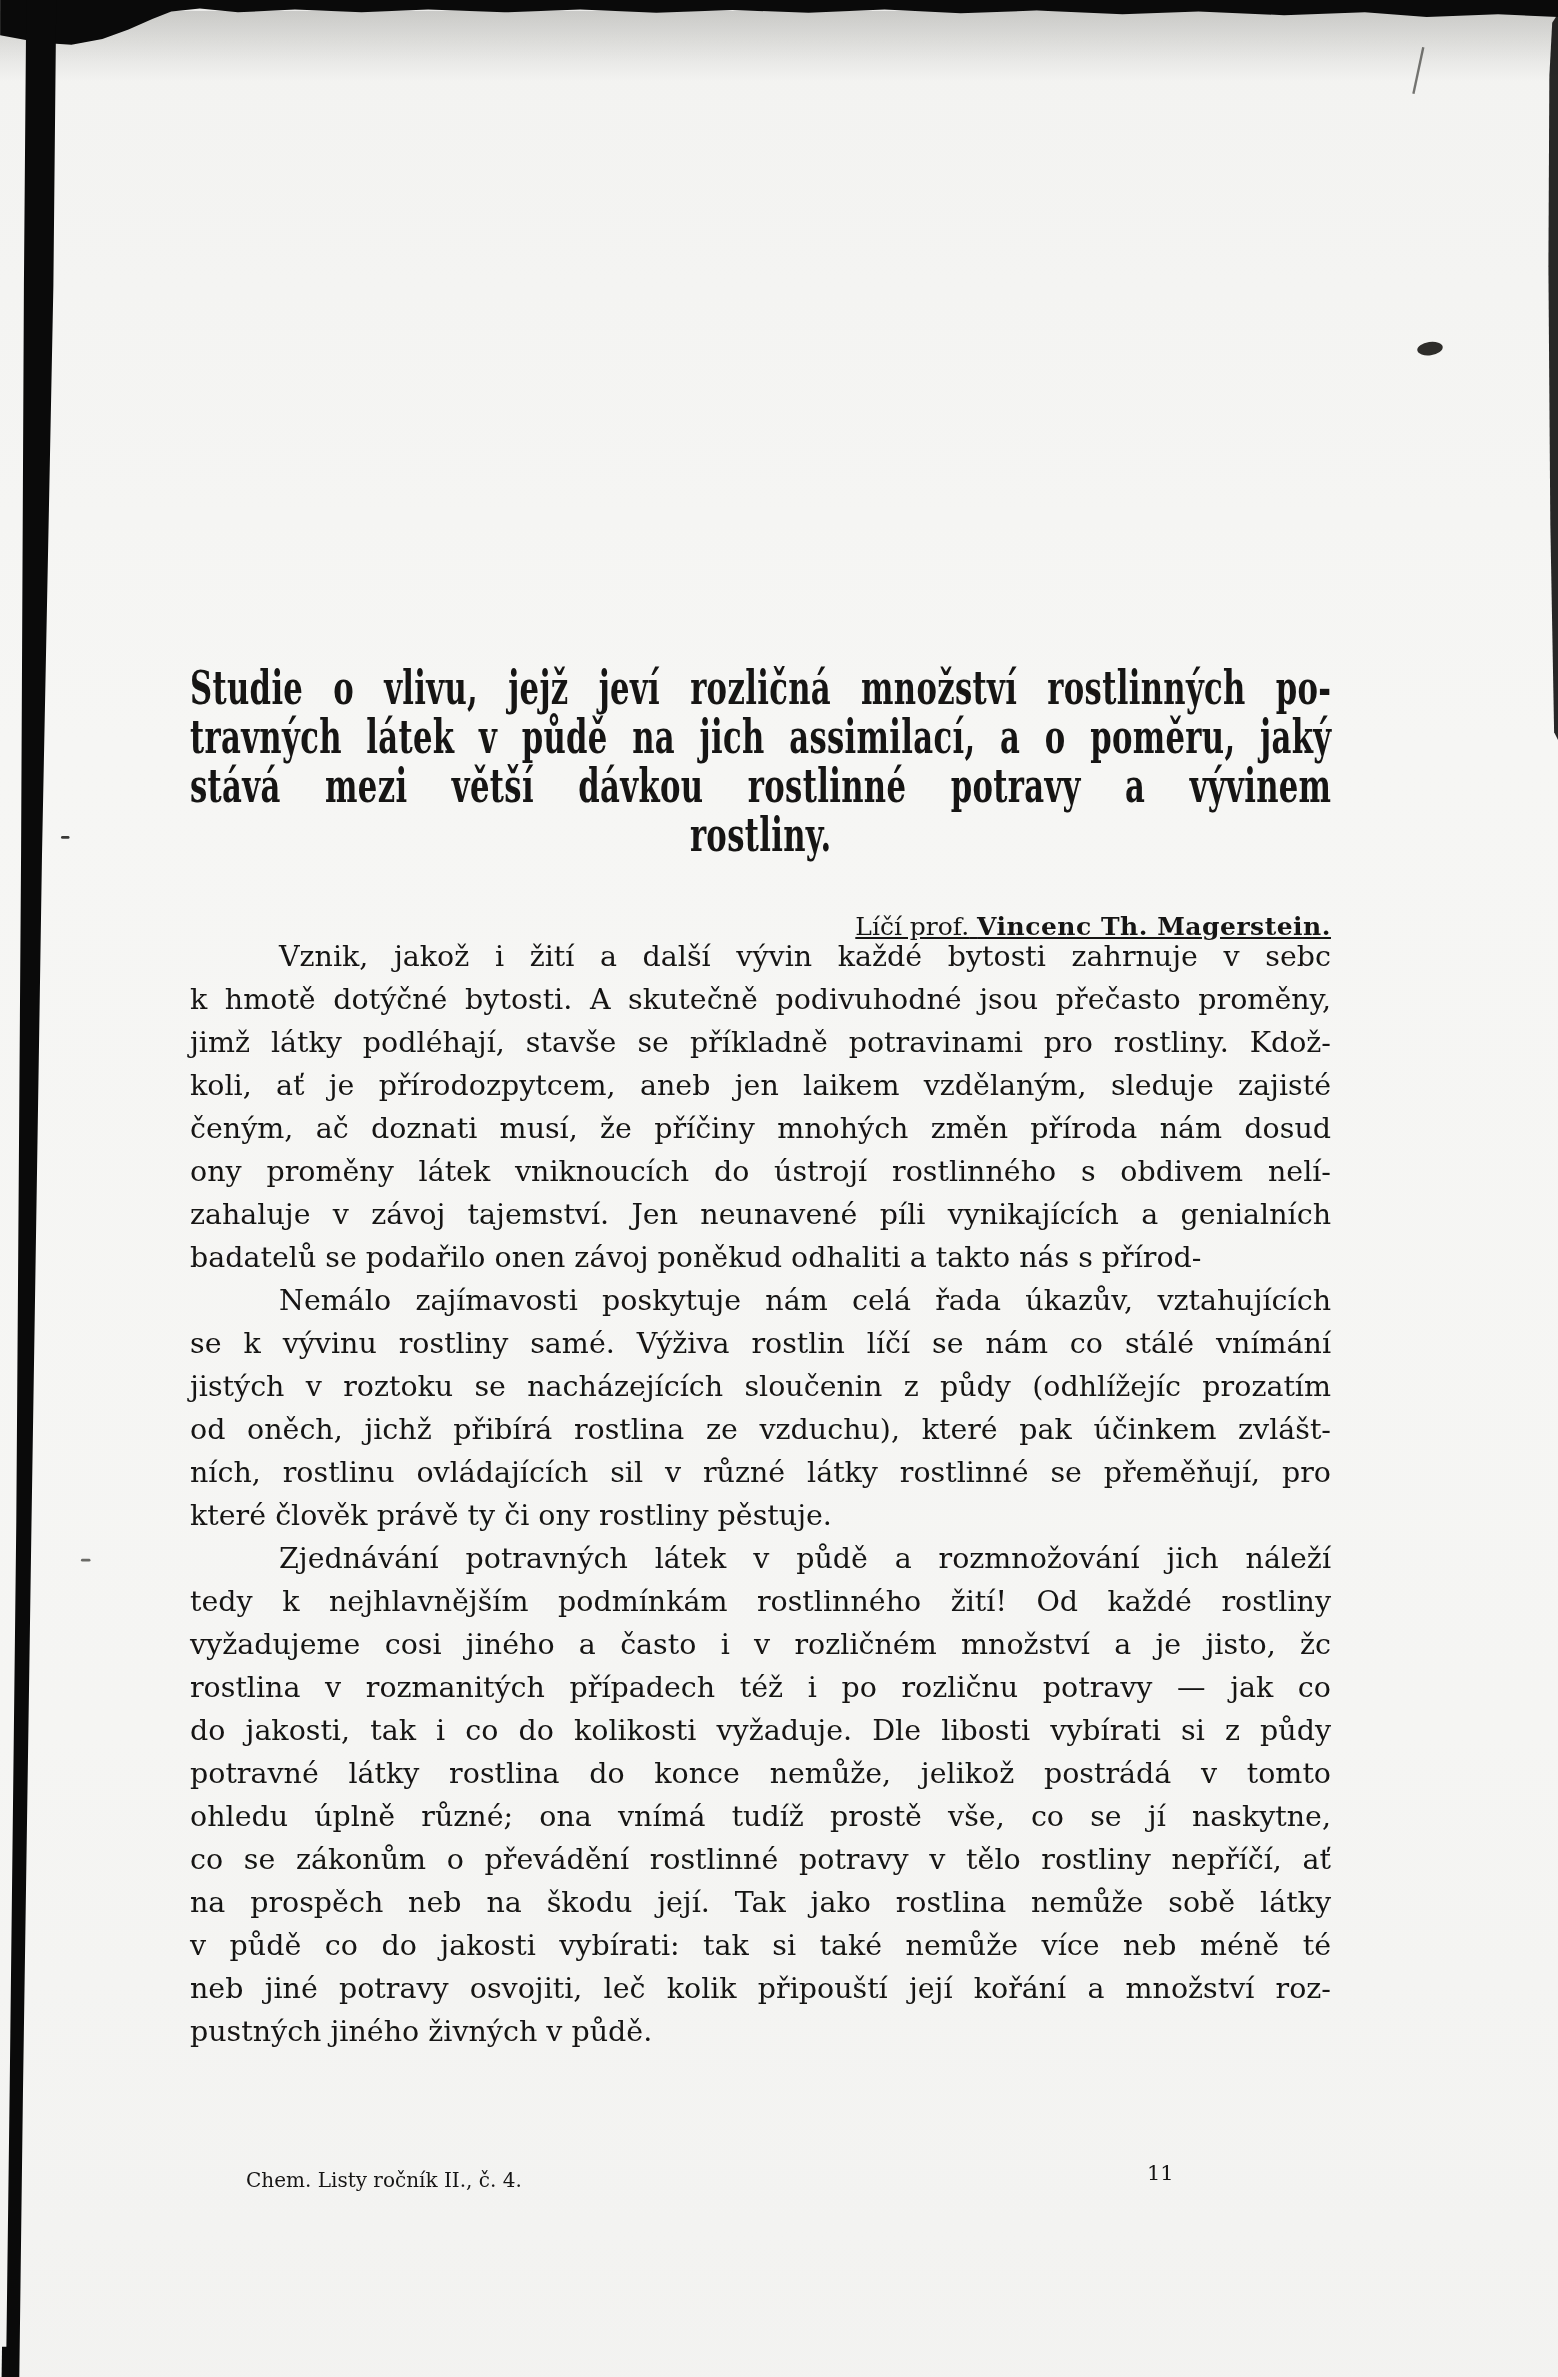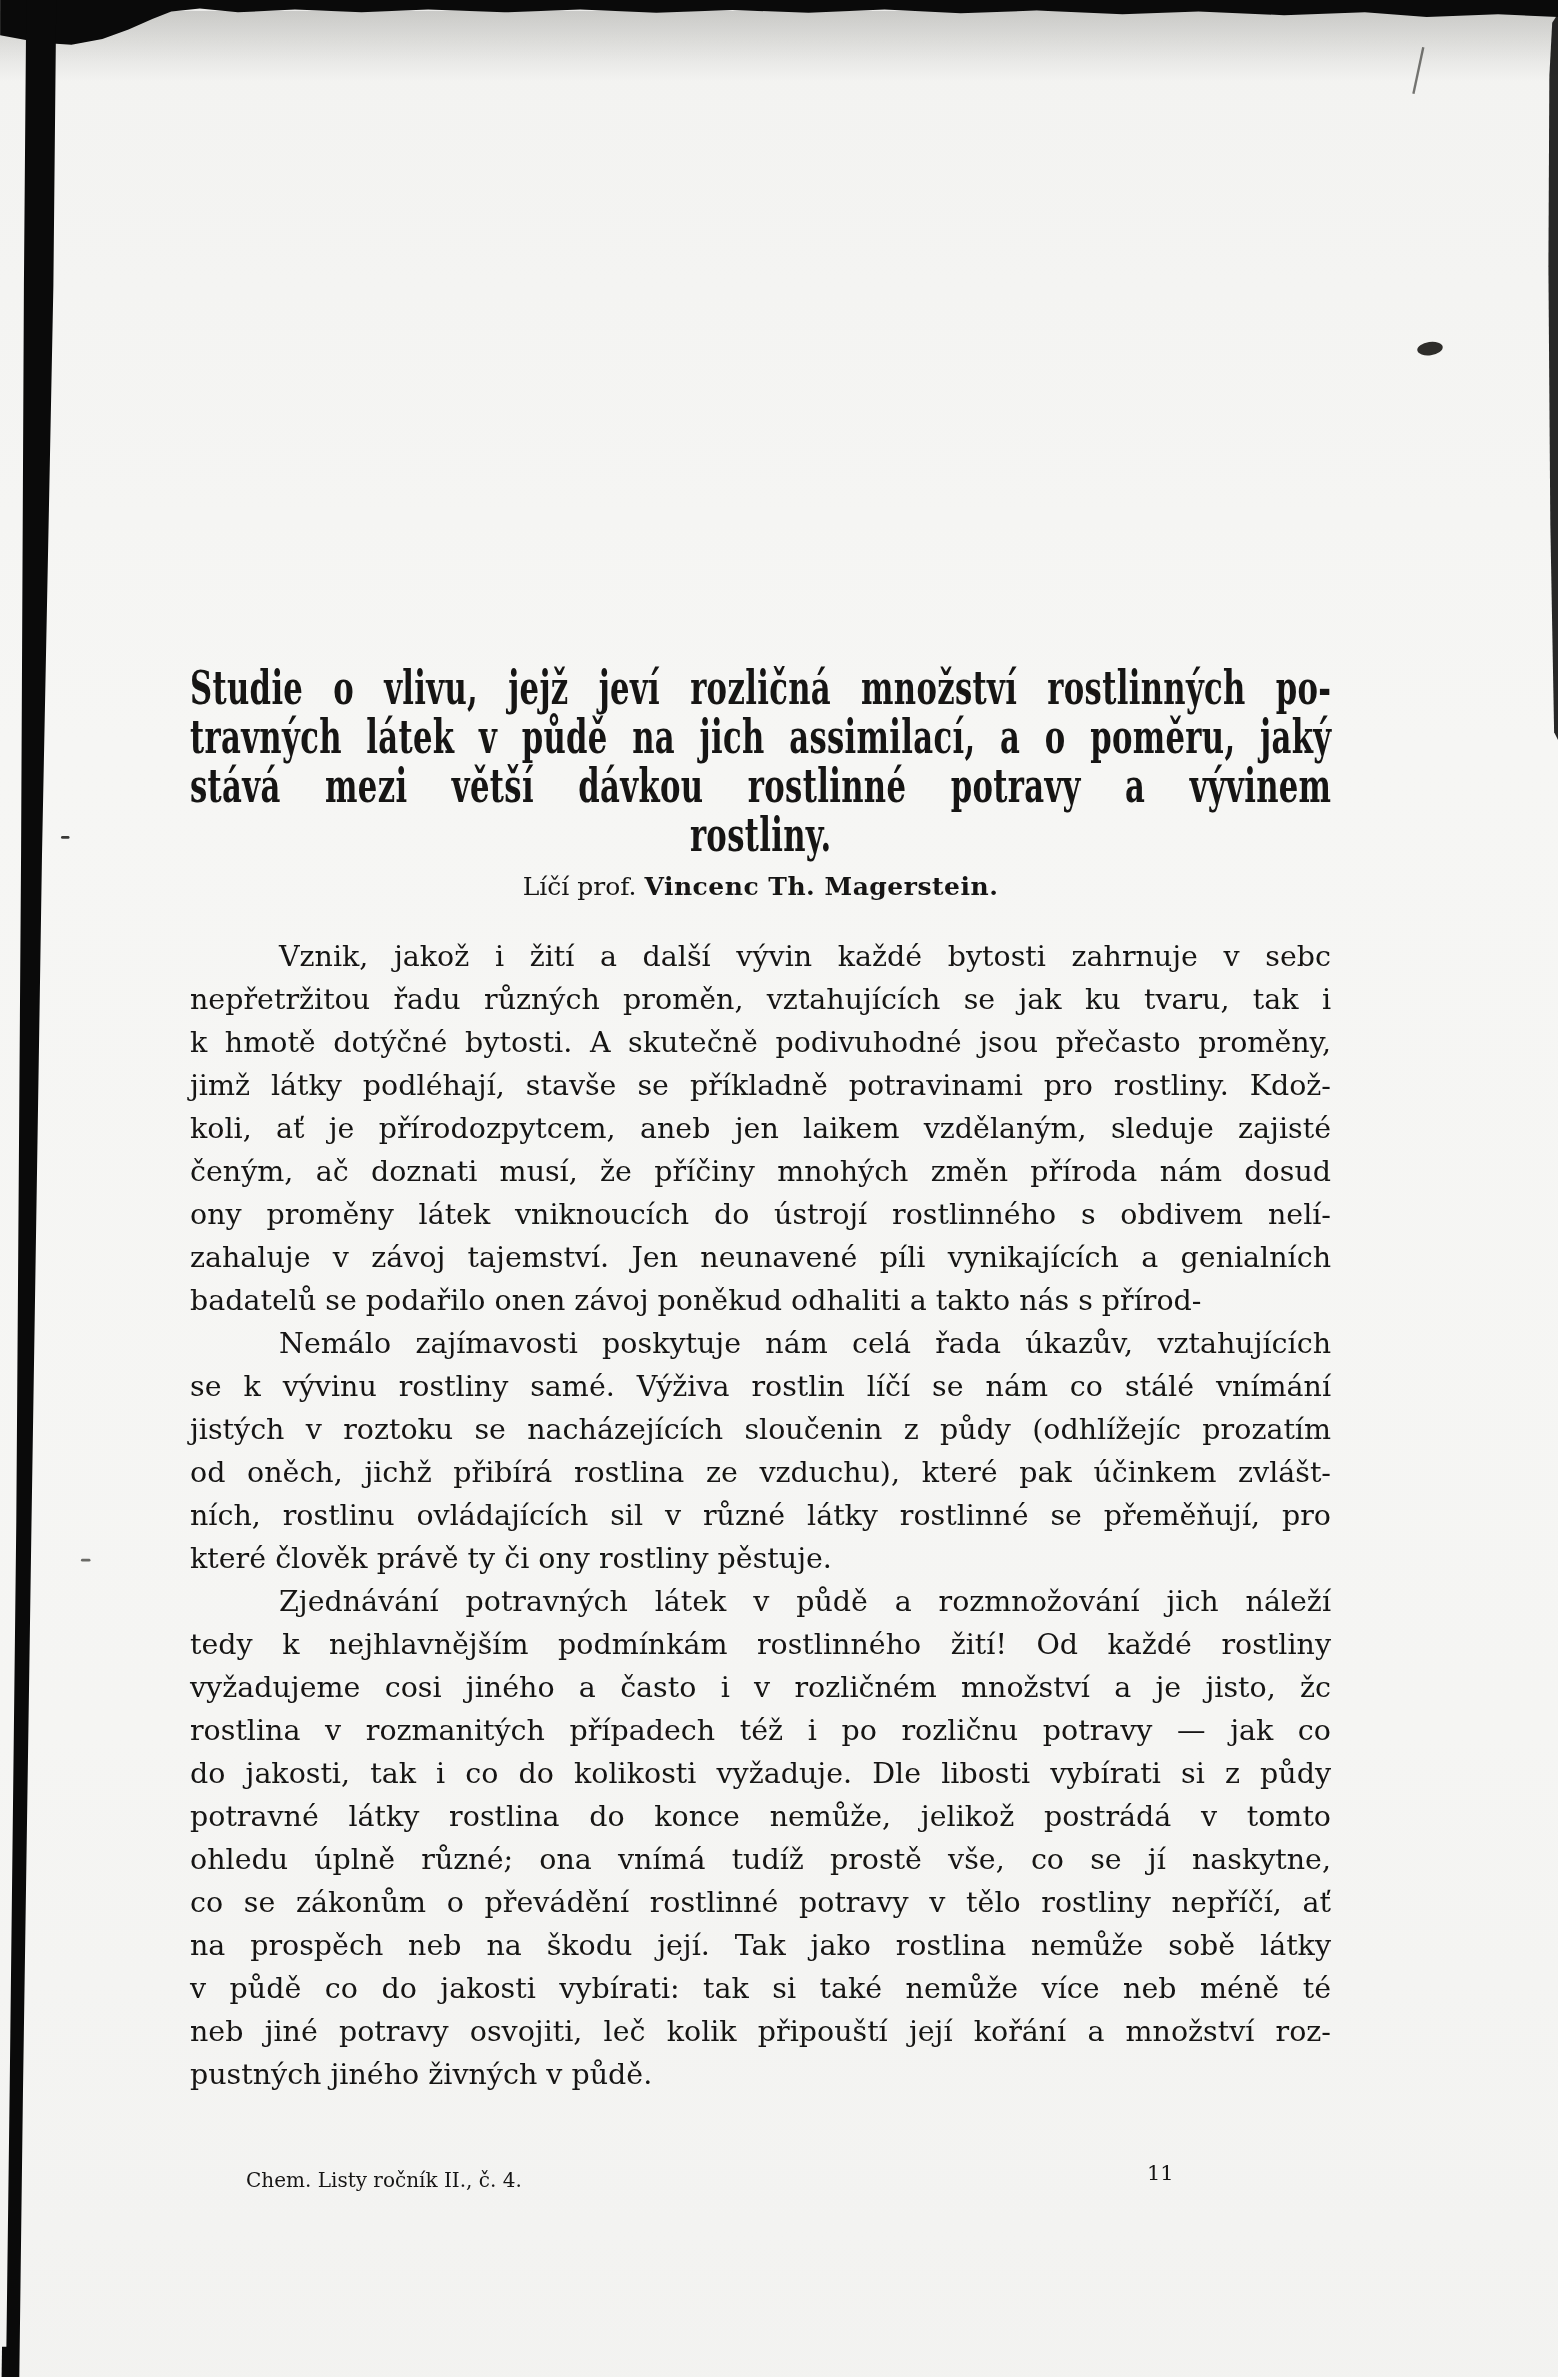--- a/index.html
+++ b/index.html
@@ -30,22 +30,22 @@
     transform: scaleX(0.6667);
     transform-origin: 0 0;
     text-align: justify;
     text-align-last: justify;
     letter-spacing: 0.5px;
   }
   .title .line:last-child { text-align: center; text-align-last: center; }
 
   
   .byline {
-    position: absolute; left: 190px; top: 872px; width: 1141px;
-    text-align: center; font-size: 25px; line-height: 29.5px;
+    position: absolute; left: 190px; top: 912px; width: 1141px;
+    text-align: right; font-size: 25px; line-height: 29.5px; text-decoration: underline;
   }
   .byline .author { font-weight: bold; letter-spacing: 0.5px; }
 
   
   .body { position: absolute; left: 190px; top: 935px; width: 1141px; font-size: 28.5px; }
   .para { margin: 0; }
   .para .line {
     height: 43px;
     line-height: 43px;
     text-align: justify;
@@ -87,21 +87,20 @@
     </div>
 
   <div class="byline">
     <span>Líčí prof.</span>
     <span class="author">Vincenc Th. Magerstein.</span>
   </div>
 
   <div class="body">
     <div class="para">
         <div class="line">Vznik, jakož i žití a další vývin každé bytosti zahrnuje v sebc</div>
-        <div class="line">nepřetržitou řadu různých proměn, vztahujících se jak ku tvaru, tak i</div>
         <div class="line">k hmotě dotýčné bytosti. A skutečně podivuhodné jsou přečasto proměny,</div>
         <div class="line">jimž látky podléhají, stavše se příkladně potravinami pro rostliny. Kdož-</div>
         <div class="line">koli, ať je přírodozpytcem, aneb jen laikem vzdělaným, sleduje zajisté</div>
         <div class="line">čeným, ač doznati musí, že příčiny mnohých změn příroda nám dosud</div>
         <div class="line">ony proměny látek vniknoucích do ústrojí rostlinného s obdivem nelí-</div>
         <div class="line">zahaluje v závoj tajemství. Jen neunavené píli vynikajících a genialních</div>
         <div class="line">badatelů se podařilo onen závoj poněkud odhaliti a takto nás s přírod-</div>
       </div>
     <div class="para">
         <div class="line">Nemálo zajímavosti poskytuje nám celá řada úkazův, vztahujících</div>

